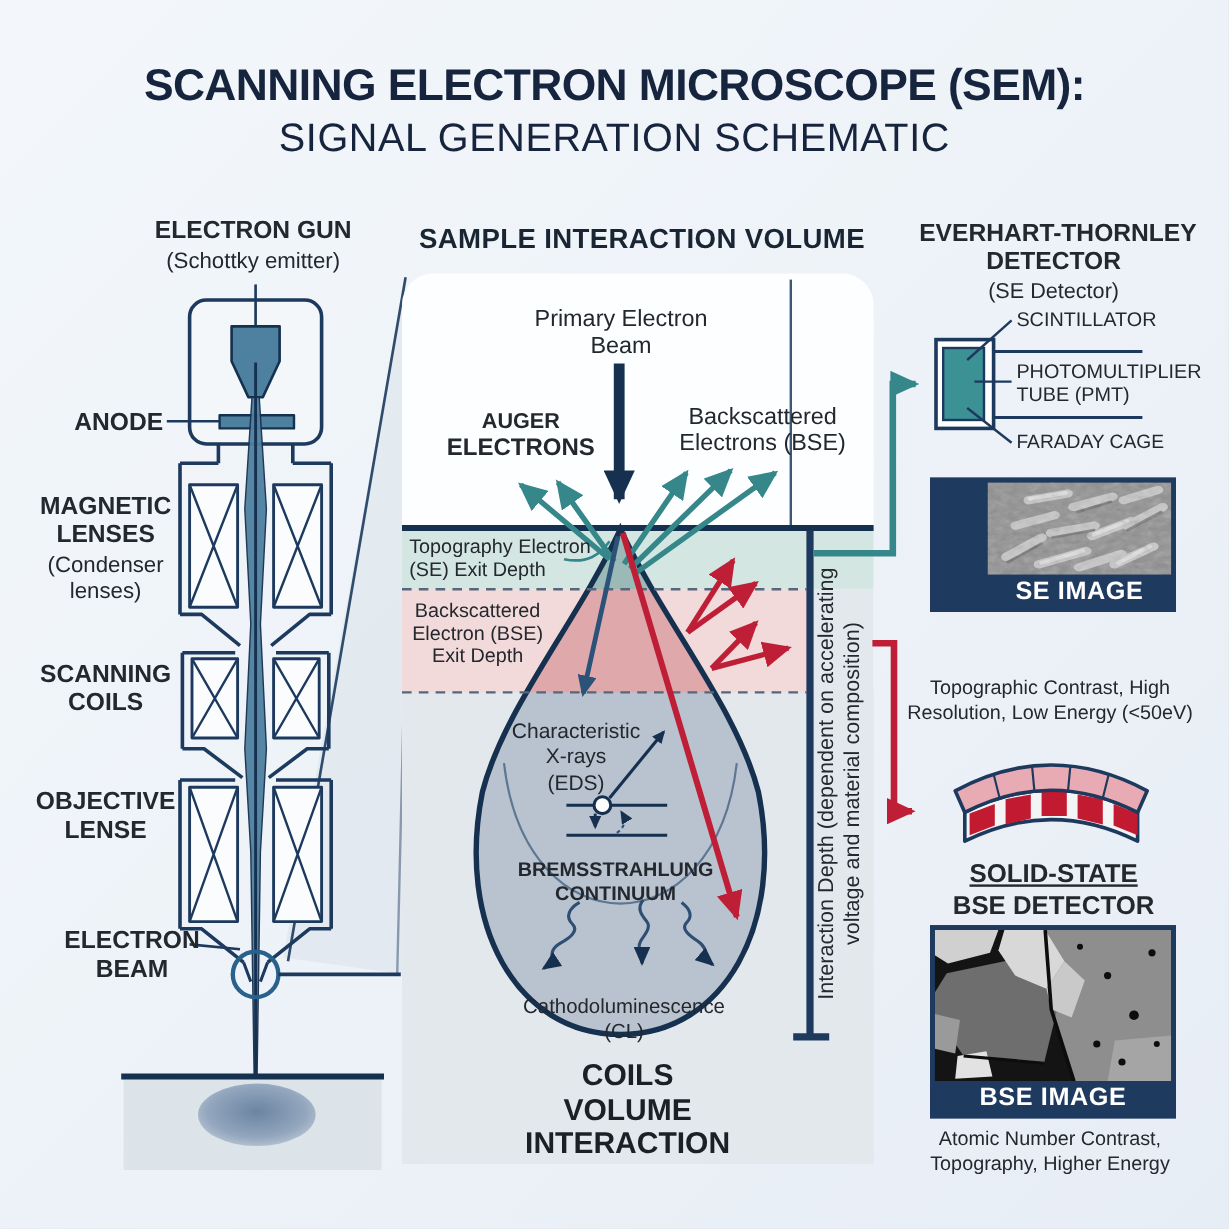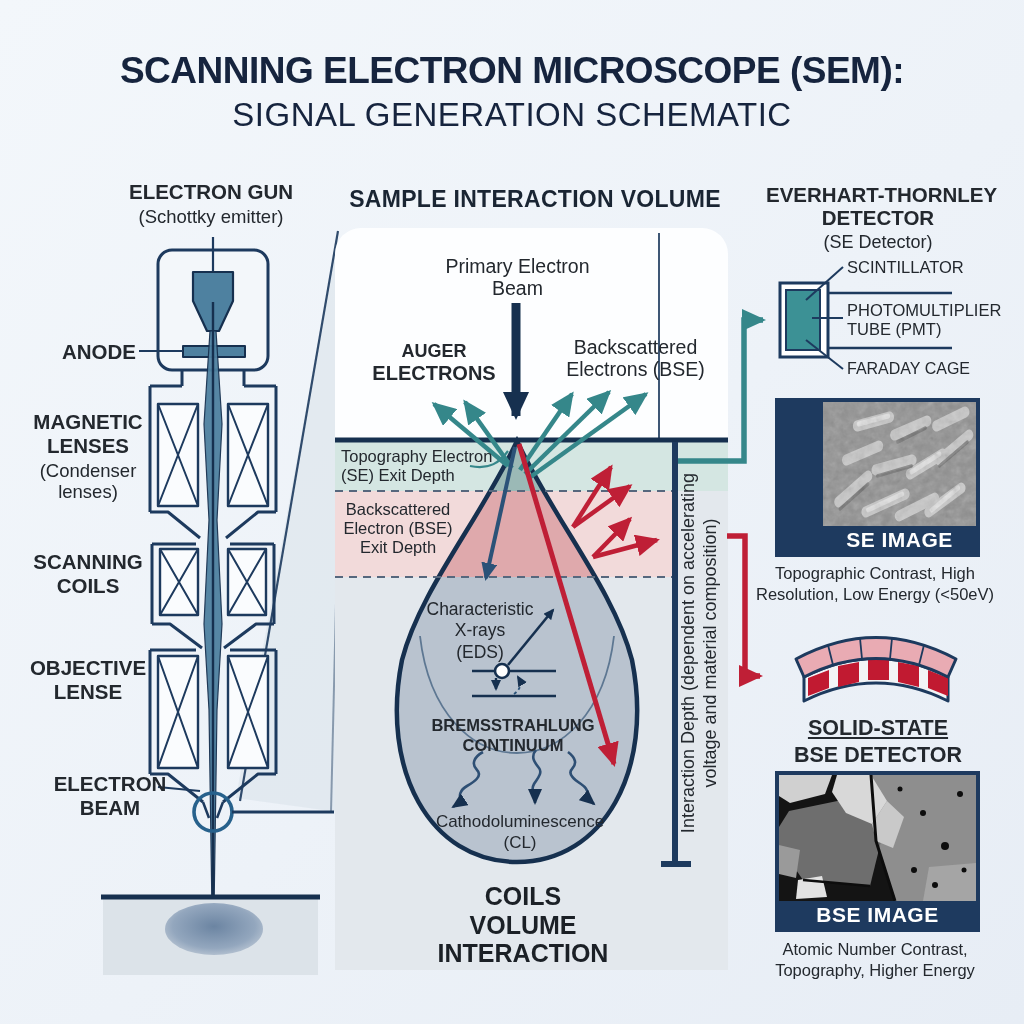--- a/index.html
+++ b/index.html
@@ -260,21 +260,21 @@
   </div>
   <div class="abs txt ctr lbl" style="left:410px;width:140px;top:599px;font-size:17.5px;line-height:1.22;">
     <div>Characteristic</div>
       <div>X-rays</div>
       <div>(EDS)</div>
   </div>
   <div class="abs txt ctr lbl" style="left:425px;width:176px;top:715px;font-size:16.5px;font-weight:600;line-height:1.22;">
     <div>BREMSSTRAHLUNG</div>
       <div>CONTINUUM</div>
   </div>
-  <div class="abs txt ctr lbl" style="left:428px;width:184px;top:811px;font-size:17px;line-height:1.25;">
+  <div class="abs txt ctr lbl" style="left:428px;width:184px;top:828px;font-size:17px;line-height:1.25;">
     <div>Cathodoluminescence</div>
       <div>(CL)</div>
   </div>
   <div class="abs txt ctr" style="left:398px;width:250px;top:882px;font-size:25px;font-weight:bold;line-height:1.14;color:#1b2026;">
     <div>COILS</div>
       <div>VOLUME</div>
       <div>INTERACTION</div>
   </div>
   <div class="abs txt ctr lbl" style="left:480px;top:631px;width:440px;height:44px;font-size:18px;line-height:1.2;transform:rotate(-90deg);">
     <div>Interaction Depth (dependent on accelerating</div>
@@ -286,21 +286,21 @@
     <div class="b" style="font-size:20.5px;">DETECTOR</div>
     <div style="font-size:18px;margin-top:2px;">(SE Detector)</div>
   </div>
   <div class="abs txt lbl" style="left:847px;top:258px;font-size:16.5px;white-space:nowrap;">SCINTILLATOR</div>
   <div class="abs txt lbl" style="left:847px;top:301px;font-size:16.5px;line-height:1.18;">
     <div>PHOTOMULTIPLIER</div>
       <div>TUBE (PMT)</div>
   </div>
   <div class="abs txt lbl" style="left:847px;top:360px;font-size:16px;white-space:nowrap;">FARADAY CAGE</div>
 
-  <div class="abs card" style="left:775px;top:398px;width:205px;height:159px;box-sizing:border-box;padding-left:44px;">
+  <div class="abs card" style="left:775px;top:398px;width:205px;height:112px;box-sizing:border-box;padding-left:44px;">
     <svg class="tex" viewBox="0 0 197 124" preserveAspectRatio="none">
       <defs>
         <filter id="fse" x="0" y="0" width="100%" height="100%">
           <feTurbulence type="fractalNoise" baseFrequency="0.09 0.12" numOctaves="3" seed="11"></feTurbulence>
           <feColorMatrix type="saturate" values="0"></feColorMatrix>
         </filter>
       </defs>
       <rect width="197" height="124" fill="#8f8f8f"></rect>
       <g stroke="#cfcfcf" stroke-width="11" stroke-linecap="round" opacity="0.9">
         <line x1="20" y1="100" x2="58" y2="74"></line>

